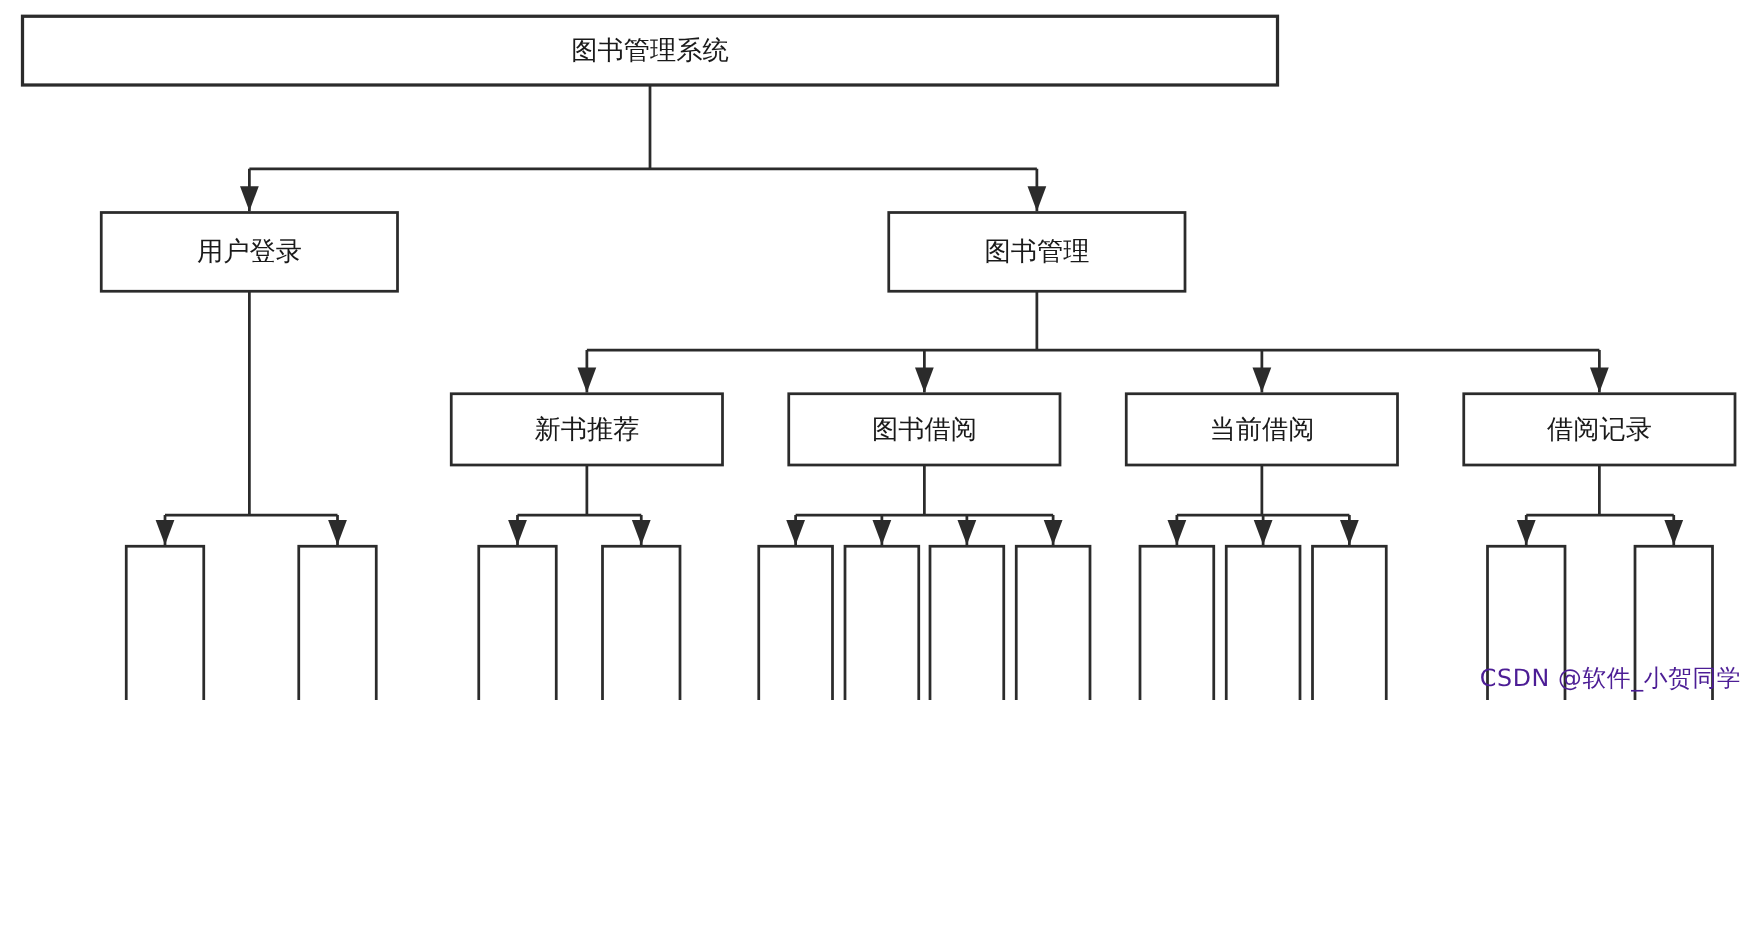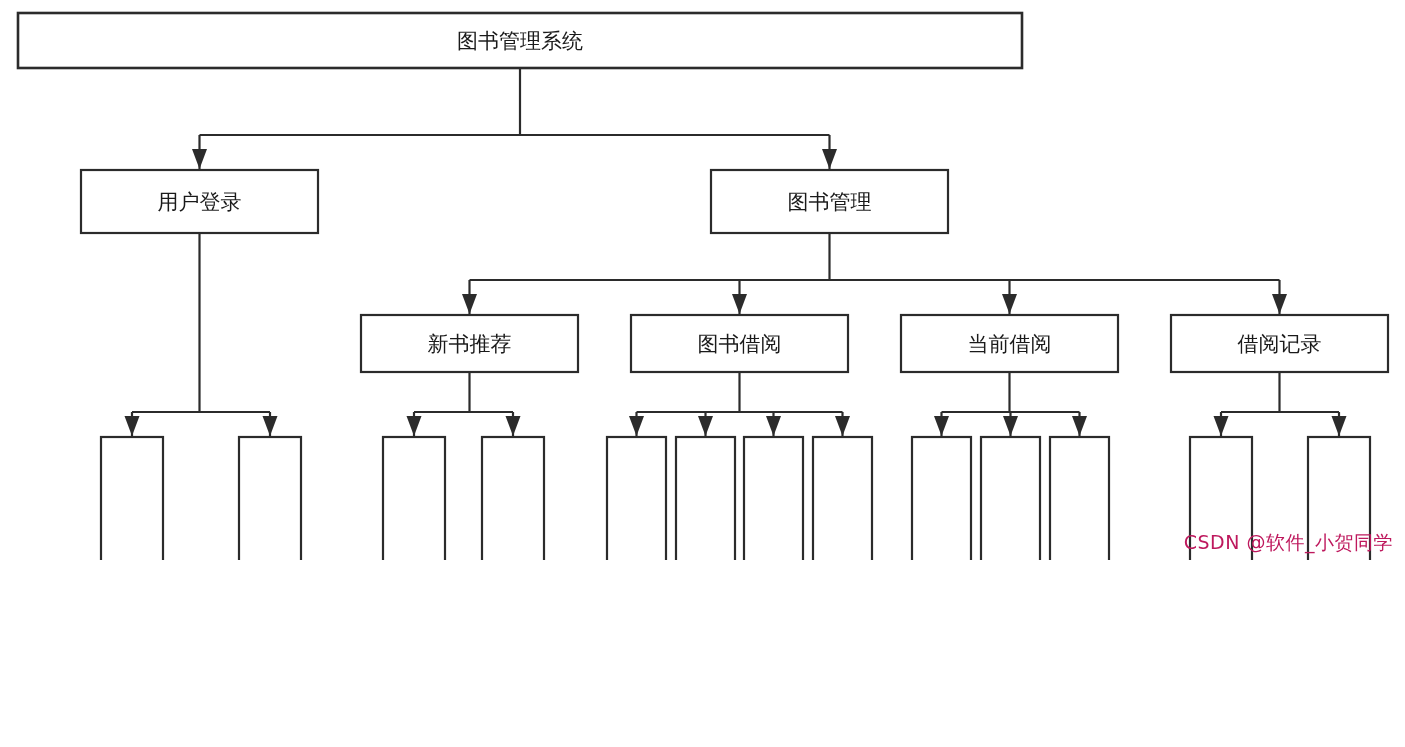--- a/index.html
+++ b/index.html
@@ -67,21 +67,21 @@
     color: #1a1a1a;
     white-space: nowrap;
     text-align: center;
   }
   .watermark {
     position: absolute;
     right: 12px;
     bottom: 4px;
     font-family: "DejaVu Sans", "Liberation Sans", sans-serif;
     font-size: 19px;
-    color: #be185d;
+    color: #4c1d95;
     white-space: nowrap;
     letter-spacing: 0.5px;
   }
 </style>
 </head>
 <body>
 
 <div id="diagram-root">
 
   <svg class="flow" viewBox="0 0 1405 747">

